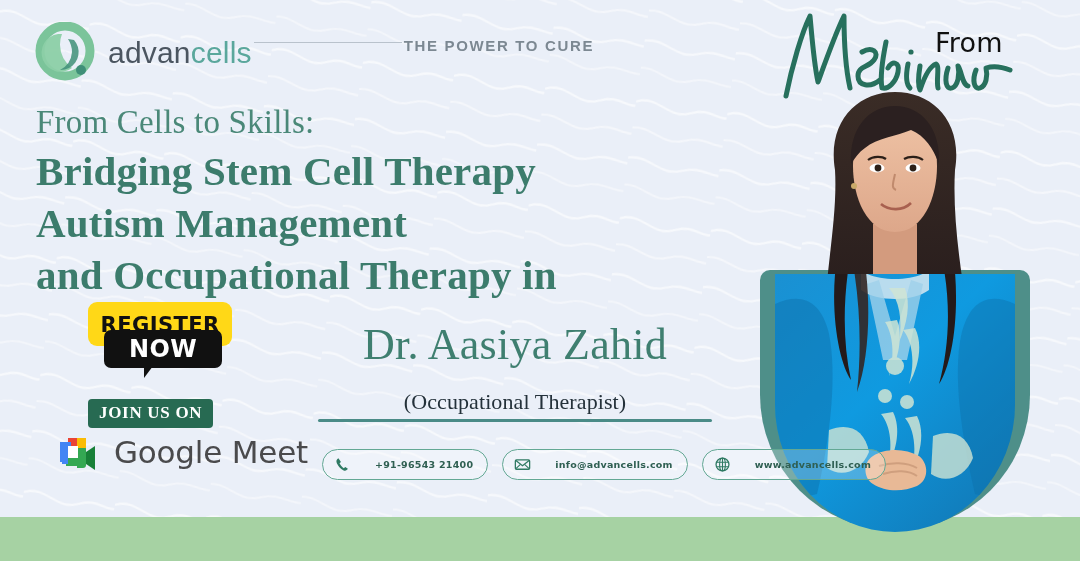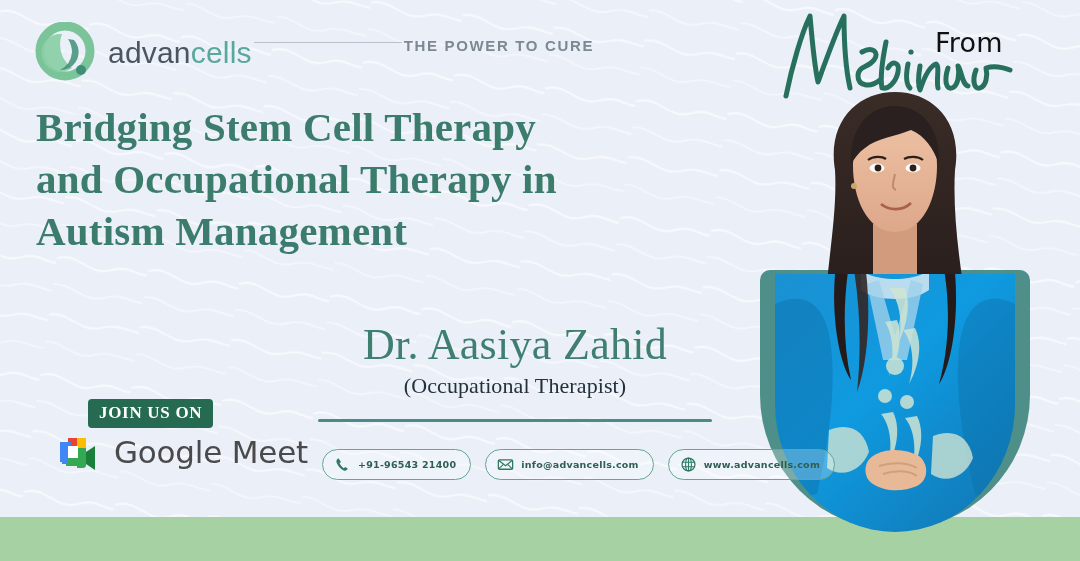--- a/index.html
+++ b/index.html
@@ -209,21 +209,21 @@
     font-family: "Liberation Serif", serif;
     font-size: 44px;
     color: #3f7f70;
     letter-spacing: .3px;
     line-height: 1.12;
   }
   .speaker-role {
     font-family: "Liberation Serif", serif;
     font-size: 22px;
     color: #24313a;
-    margin-top: 4px;
+    margin-top: 20px;
     letter-spacing: .1px;
   }
   .speaker-divider {
     position: absolute;
     left: 318px;
     top: 419px;
     width: 394px;
     height: 3px;
     background: #4a8b87;
     border-radius: 2px;
@@ -236,21 +236,21 @@
     left: 322px;
     top: 449px;
     display: flex;
     align-items: center;
     gap: 14px;
     z-index: 6;
   }
   .pill {
     display: flex;
     align-items: center;
-    gap: 7px;
+    gap: 24px;
     border: 1.4px solid #63a894;
     border-radius: 18px;
     height: 31px;
     padding: 0 14px 0 11px;
     background: rgba(255,255,255,.25);
   }
   .pill-icon { width: 17px; height: 17px; display: block; flex: none; }
   .pill-text {
     font-size: 9.5px;
     color: #2f5f52;
@@ -360,25 +360,35 @@
                C162 58 158 72 160 80" stroke-width="5"></path>
       <path d="M170 60 C166 72 168 82 174 80 C180 78 182 66 180 58
                C184 64 184 76 190 78" stroke-width="5"></path>
       <path d="M198 62 C194 72 196 82 202 80 C208 78 210 68 208 60
                C214 58 222 58 232 62" stroke-width="5"></path>
     </g>
   </svg>
   <div class="live-text">From</div>
 
   <div class="title-block">
+    <div class="title-line light">From Cells to Skills:</div>
     <div class="title-line bold">Bridging Stem Cell Therapy</div>
+    <div class="title-line bold">Autism Management</div>
     <div class="title-line bold">and Occupational Therapy in</div>
-    <div class="title-line bold">Autism Management</div>
-  </div>
-
+  </div>
+
+  <div class="register-block">
+    <div class="register-yellow">
+      <span>REGISTER</span>
+    </div>
+    <div class="register-black">
+      <span>NOW</span>
+    </div>
+    <div class="register-tail"></div>
+  </div>
 
   <div class="joinus-badge">
     <span>JOIN US ON</span>
   </div>
 
   <div class="meet-block">
     <svg class="meet-icon" viewBox="0 0 46 40" aria-hidden="true">
       <path d="M4 10 h12 v8 H4 z" fill="#ea4335"></path>
       <path d="M4 10 h8 v20 H4 z" fill="#4285f4"></path>
       <path d="M4 26 h16 v8 H4 z" fill="#188038" opacity="0"></path>

